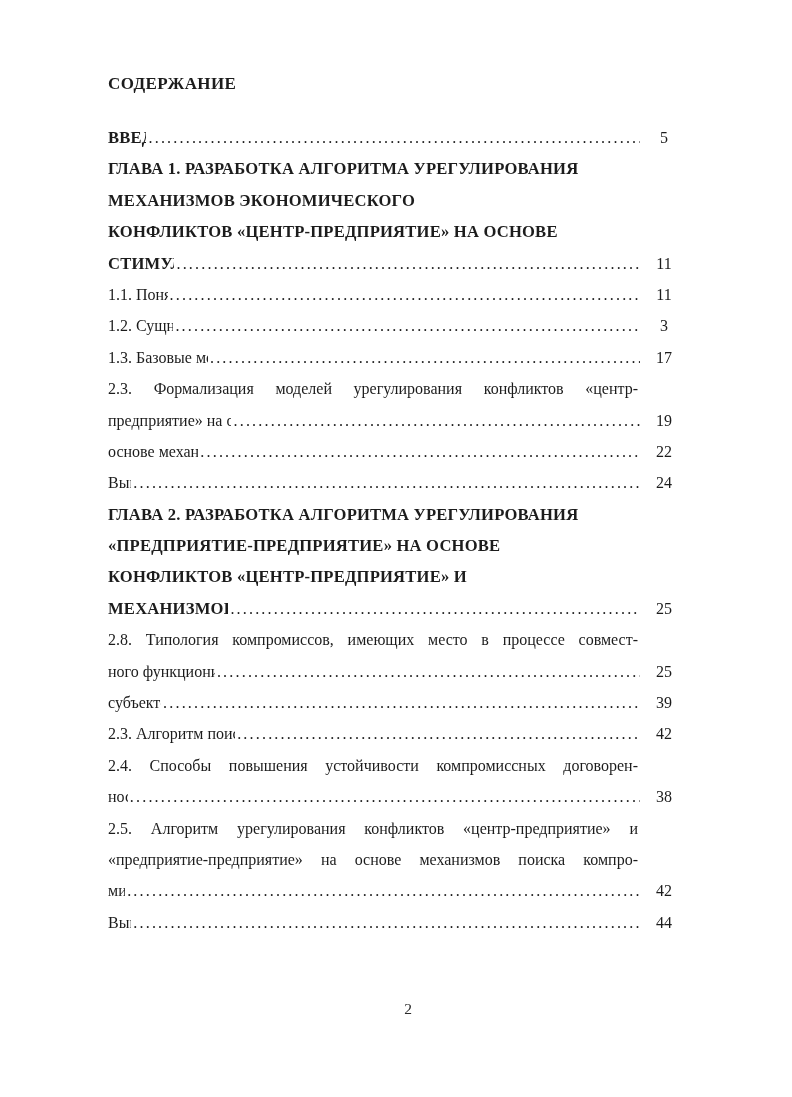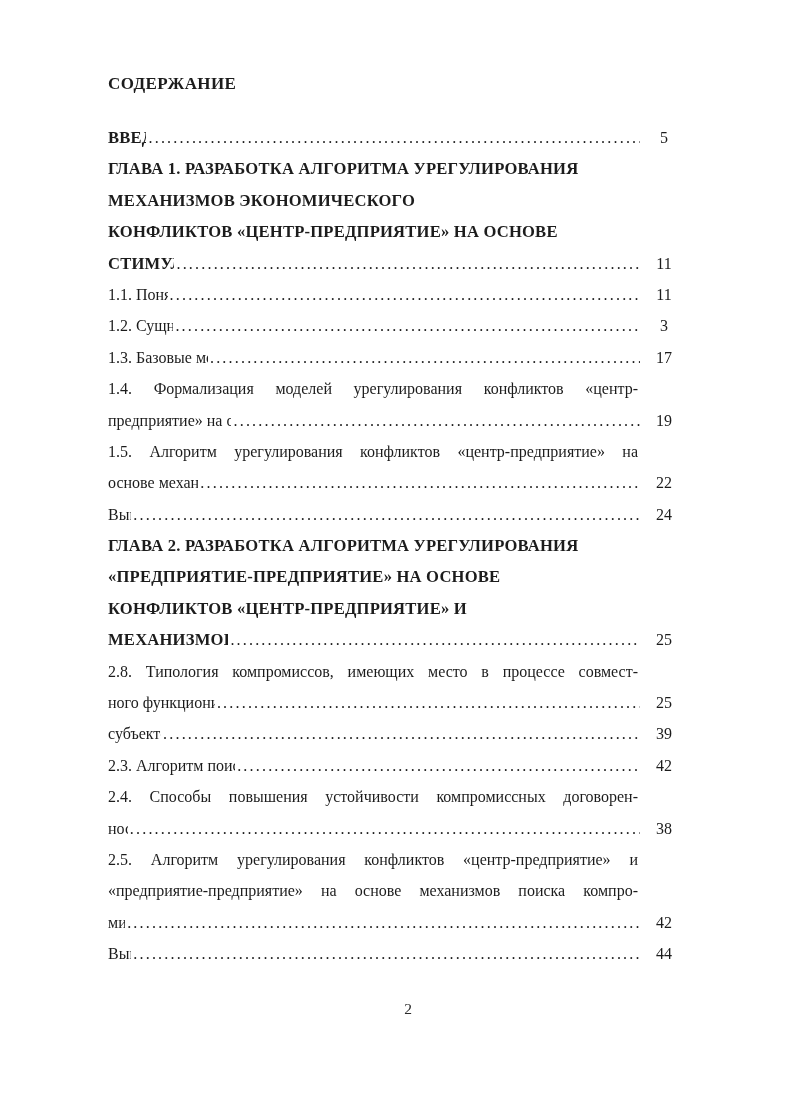--- a/index.html
+++ b/index.html
@@ -130,33 +130,28 @@
           <span class="toc-label">1.2. Сущность проблемы</span>
           <span class="toc-leader dotted"></span>
           <span class="toc-page">3</span>
         </div>
         <div class="toc-row">
           <span class="toc-label">1.3. Базовые механизмы стимулирования</span>
           <span class="toc-leader dotted"></span>
           <span class="toc-page">17</span>
         </div>
         <div class="toc-row justify">
-          <span class="toc-label">1.4. Формализация моделей урегулирования конфликтов «центр-</span>
+          <span class="toc-label">2.3. Формализация моделей урегулирования конфликтов «центр-</span>
           <span class="toc-leader"></span>
           <span class="toc-page"></span>
         </div>
         <div class="toc-row">
           <span class="toc-label">предприятие» на основе механизмов стимулирования</span>
           <span class="toc-leader dotted"></span>
           <span class="toc-page">19</span>
-        </div>
-        <div class="toc-row justify">
-          <span class="toc-label">1.5. Алгоритм урегулирования конфликтов «центр-предприятие» на</span>
-          <span class="toc-leader"></span>
-          <span class="toc-page"></span>
         </div>
         <div class="toc-row">
           <span class="toc-label">основе механизмов стимулирования</span>
           <span class="toc-leader dotted"></span>
           <span class="toc-page">22</span>
         </div>
         <div class="toc-row">
           <span class="toc-label">Выводы</span>
           <span class="toc-leader dotted"></span>
           <span class="toc-page">24</span>

